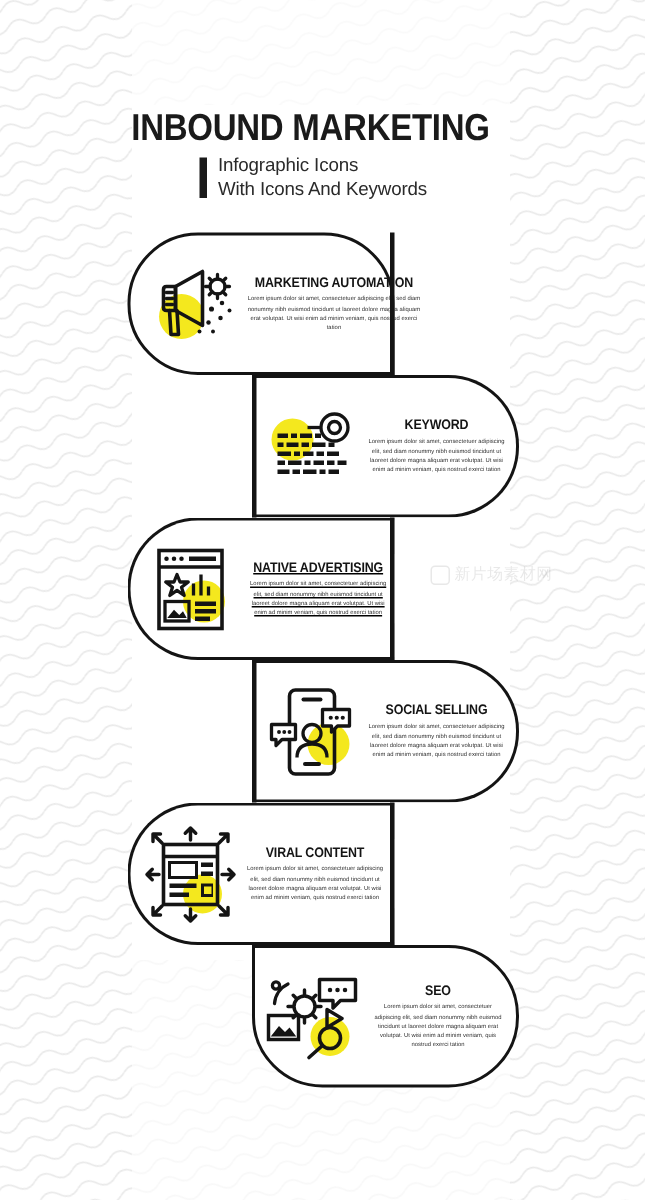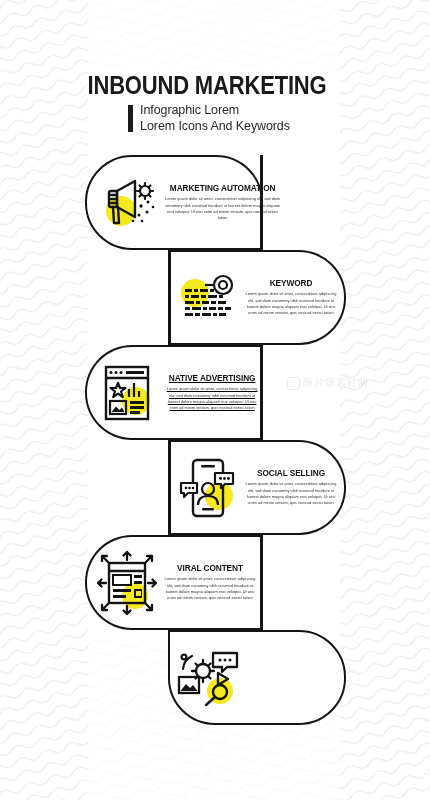--- a/index.html
+++ b/index.html
@@ -194,22 +194,22 @@
   <rect x="88" y="0" width="252" height="70" fill="url(#wavePat)" opacity="0.14"></rect>
 </svg>
 
 <div id="page">
 
   <div id="header">
     <div id="main-title">INBOUND MARKETING</div>
     <div id="subtitle-wrap">
       <div id="subtitle-bar"></div>
       <div id="subtitle-lines">
-        <div>Infographic Lorem</div>
-        <div>Lorem Icons And Keywords</div>
+        <div>Infographic Icons</div>
+        <div>With Icons And Keywords</div>
       </div>
     </div>
   </div>
 
   <div class="card left first" style="top:155px; height:95px;">
     <div class="card-inner">
       <div class="icon-box">
         <svg width="64" height="60" viewBox="0 0 64 60">
           <circle cx="26" cy="38" r="15" fill="#F4E81E"></circle>
           <g fill="none" stroke="#141414" stroke-width="2.4" stroke-linejoin="round" stroke-linecap="round">
@@ -412,20 +412,24 @@
           <g fill="none" stroke="#141414" stroke-width="2.4">
             <circle cx="45" cy="45" r="7"></circle>
             <path d="M40 50 L31 58" stroke-linecap="round"></path>
           </g>
           <g fill="none" stroke="#141414" stroke-width="2.2">
             <path d="M8 22 A 16 16 0 0 1 17 9" stroke-linecap="round"></path>
             <circle cx="9" cy="10" r="2.4"></circle>
           </g>
         </svg>
       </div>
+      <div class="text-box">
+        <div class="card-title">SEO</div>
+        <div class="card-body">Lorem ipsum dolor sit amet, consectetuer adipiscing elit, sed diam nonummy nibh euismod tincidunt ut laoreet dolore magna aliquam erat volutpat. Ut wisi enim ad minim veniam, quis nostrud exerci tation</div>
+      </div>
     </div>
   </div>
 
   <div class="connector" style="left:260.4px; top:155px;  height:95px;"></div>
   <div class="connector" style="left:168px;   top:250px;  height:95px;"></div>
   <div class="connector" style="left:260.4px; top:345px;  height:95px;"></div>
   <div class="connector" style="left:168px;   top:440px;  height:95px;"></div>
   <div class="connector" style="left:260.4px; top:535px;  height:95px;"></div>
 
   <div id="watermark">

